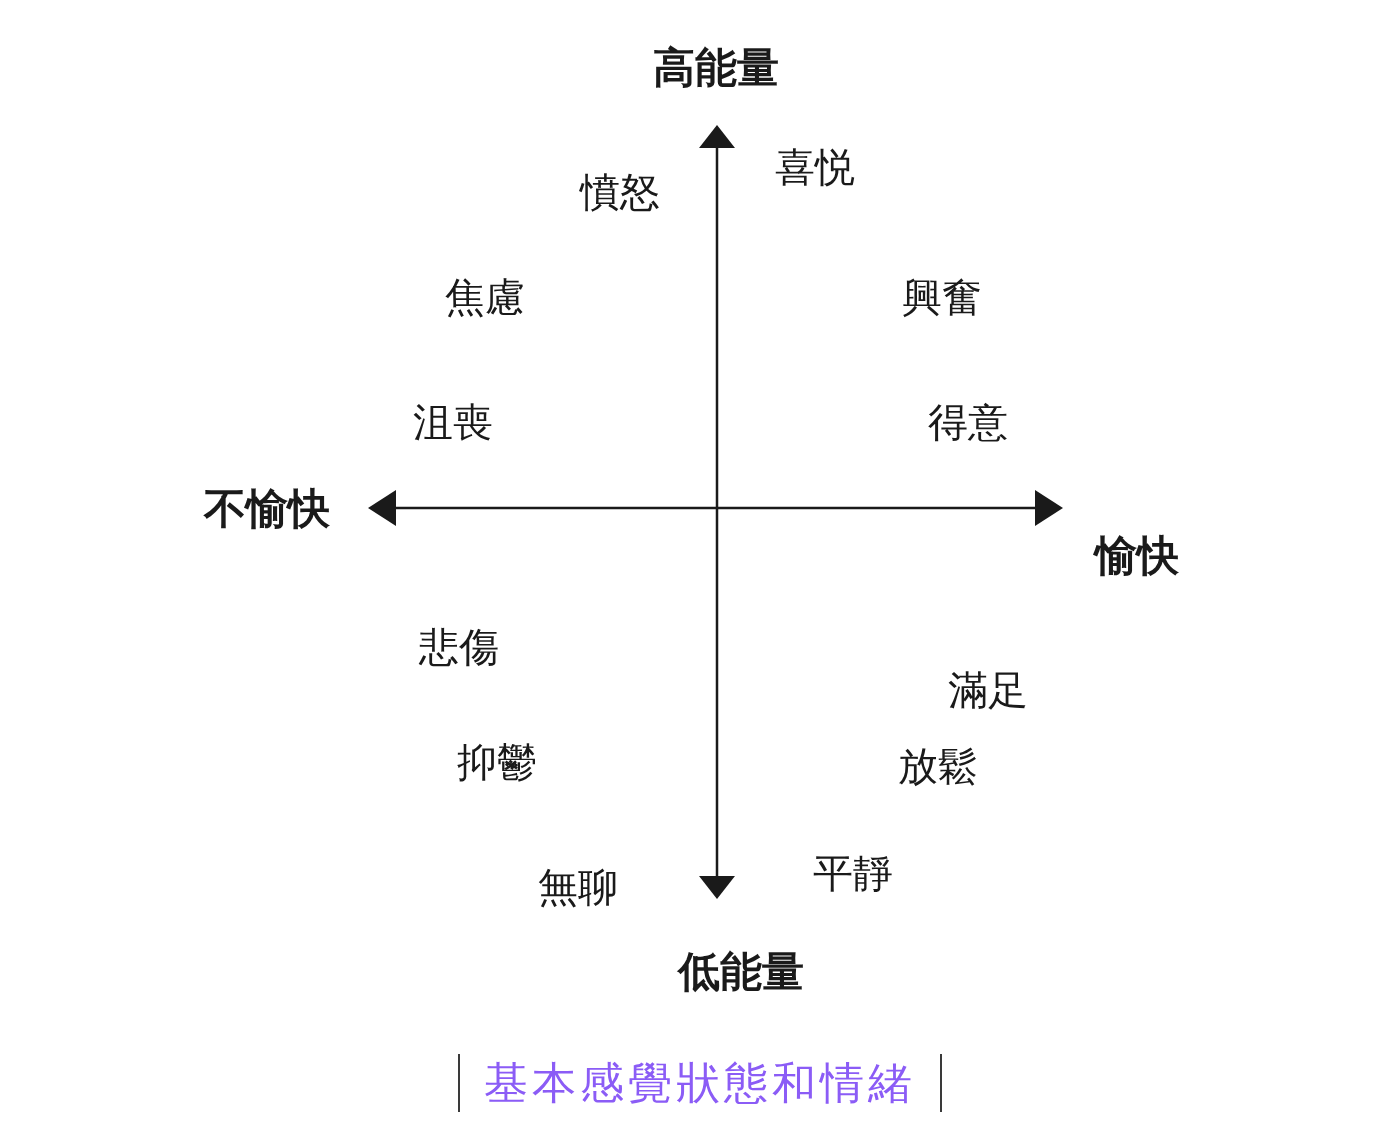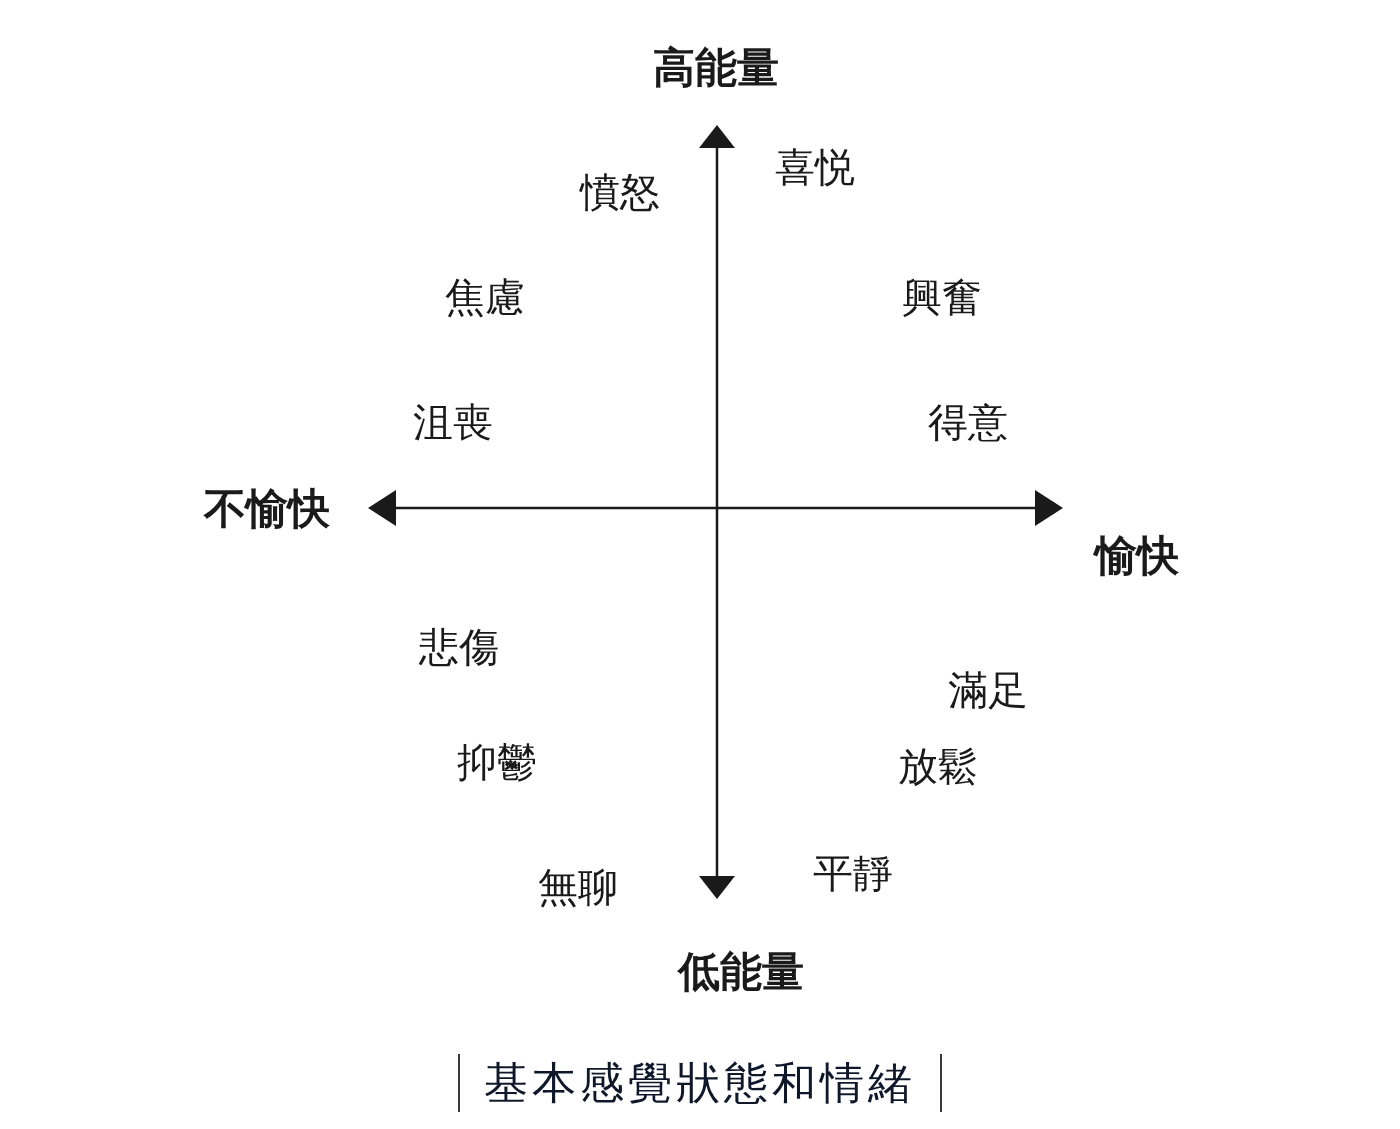--- a/index.html
+++ b/index.html
@@ -67,21 +67,21 @@
   }
   .caption-bar {
     width: 2px;
     height: 58px;
     background: #3a3a3a;
   }
   .caption-text {
     font-size: 44px;
     font-weight: 300;
     letter-spacing: 4px;
-    color: #0f172a;
+    color: #8b5cf6;
     white-space: nowrap;
     line-height: 1;
   }
 </style>
 </head>
 <body>
 
 <div class="canvas">
 
   <svg class="axes-svg" viewBox="0 0 1400 1129" xmlns="http://www.w3.org/2000/svg" aria-hidden="true">

